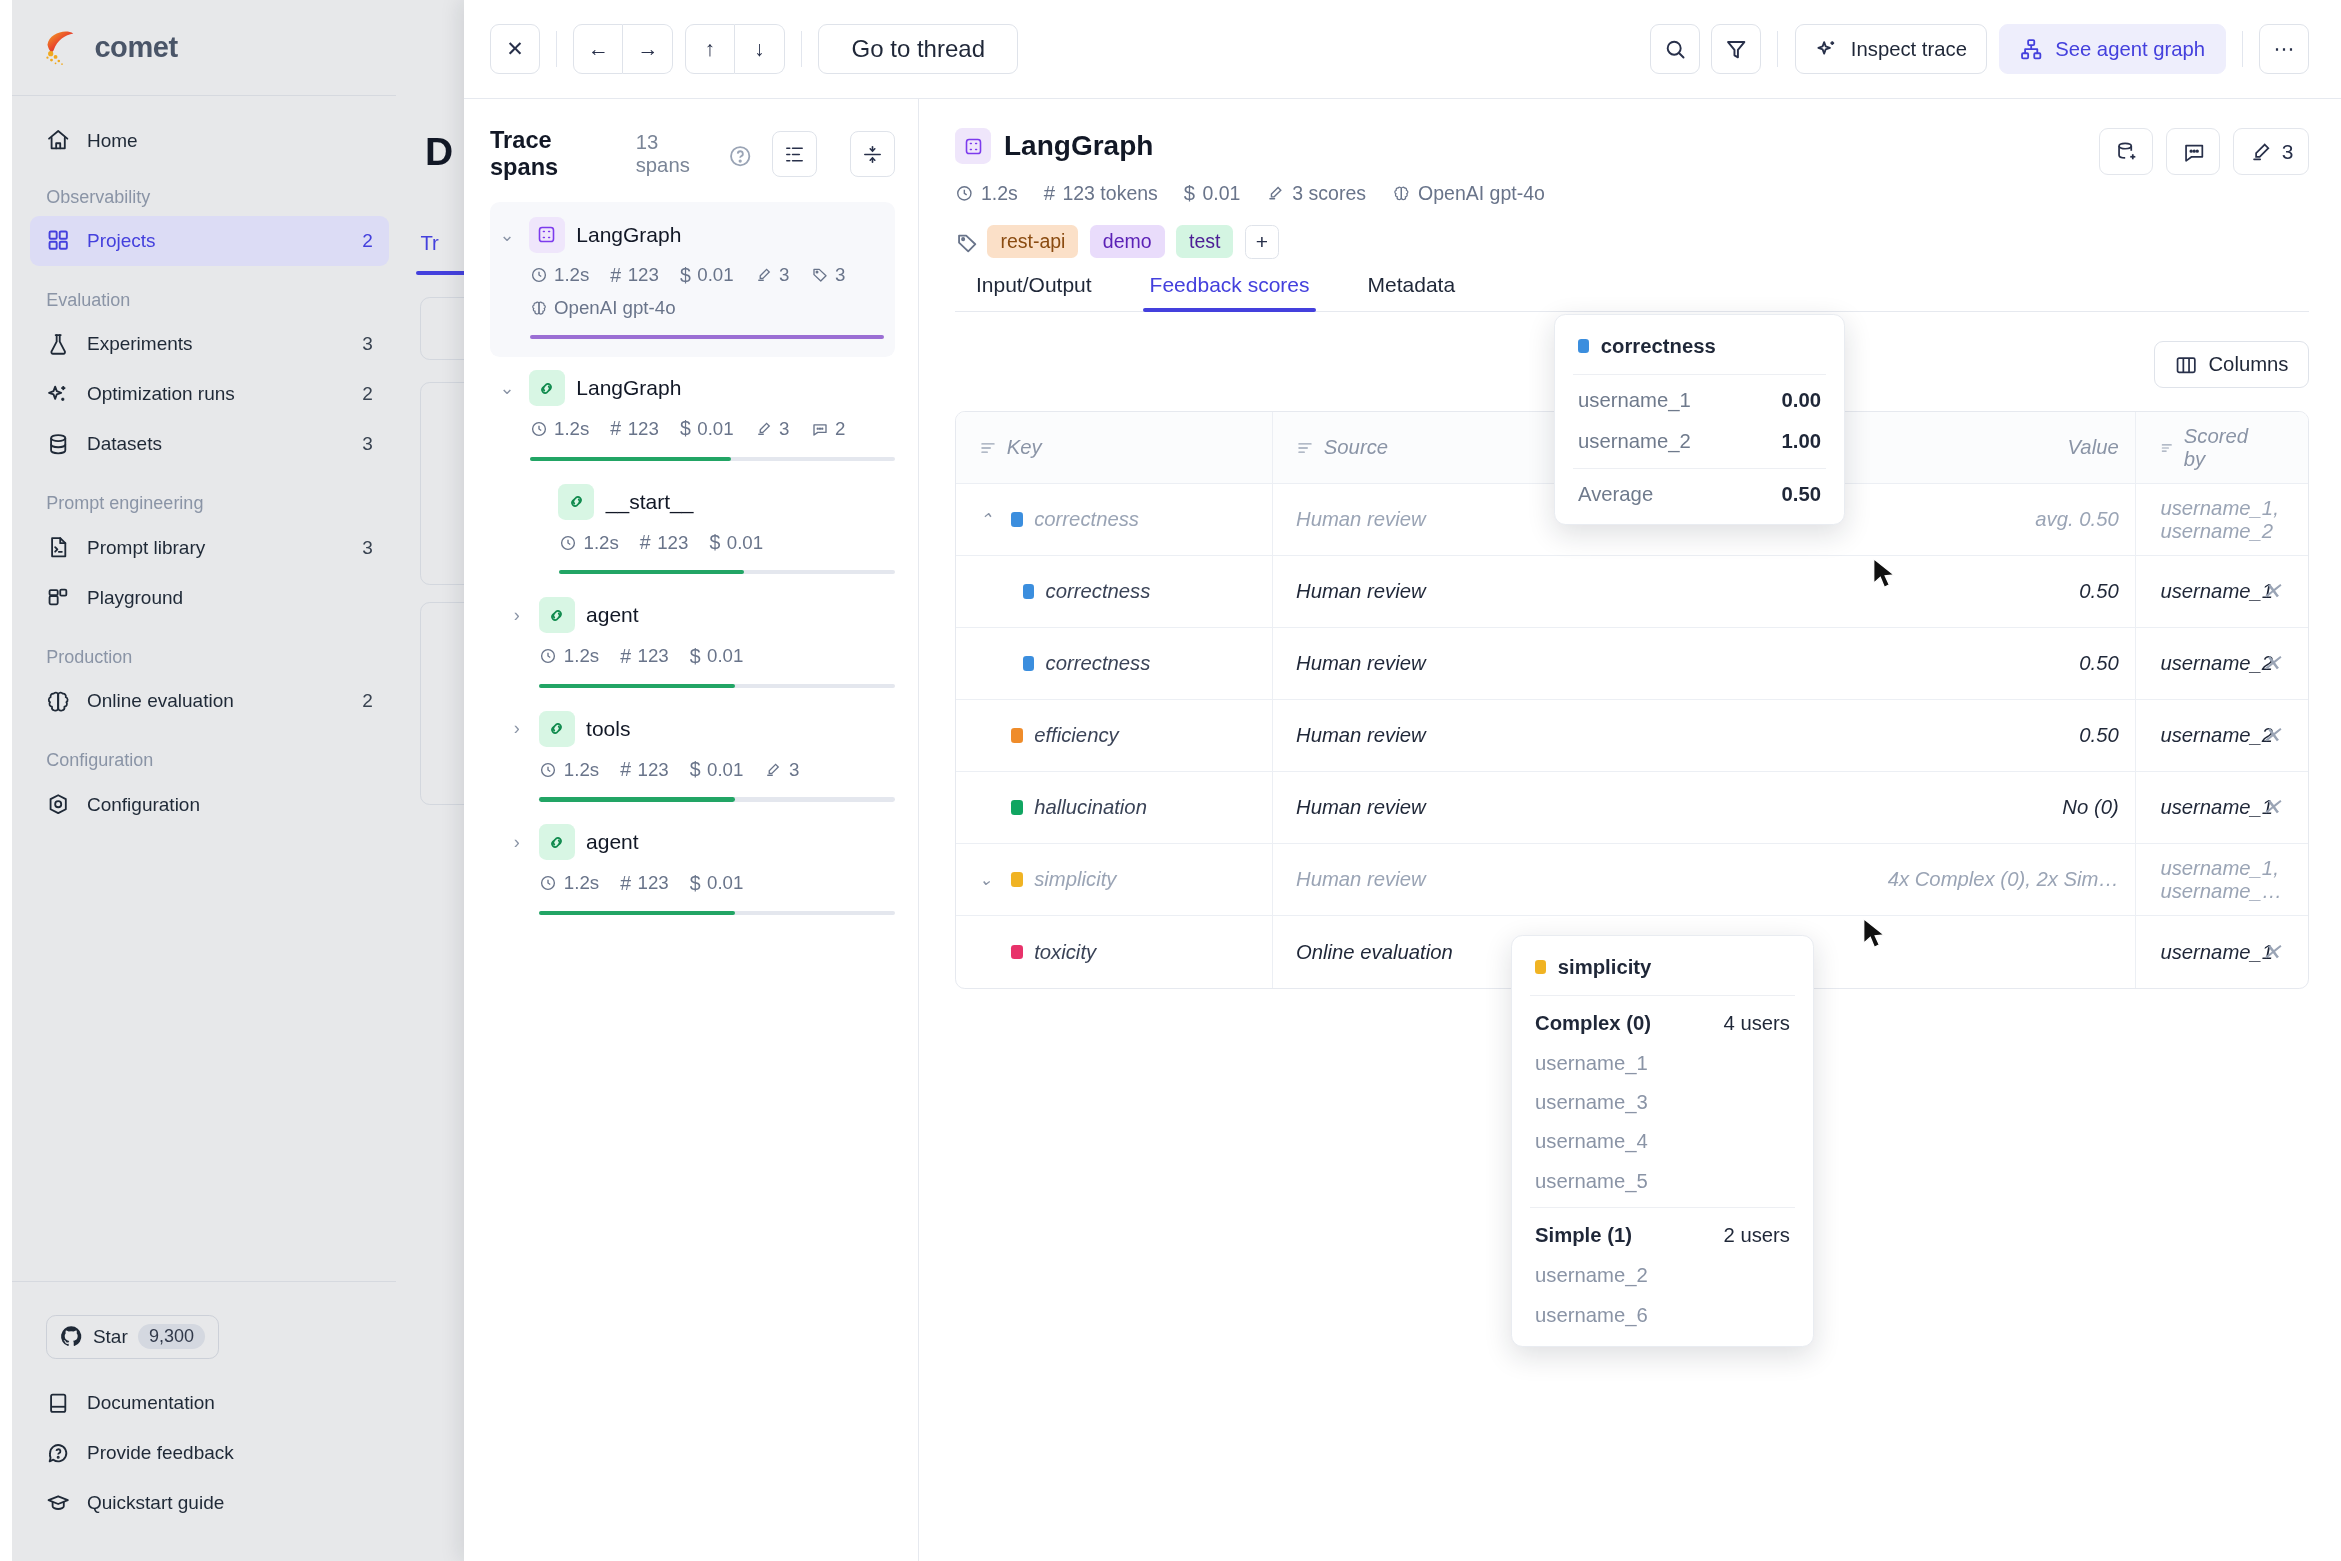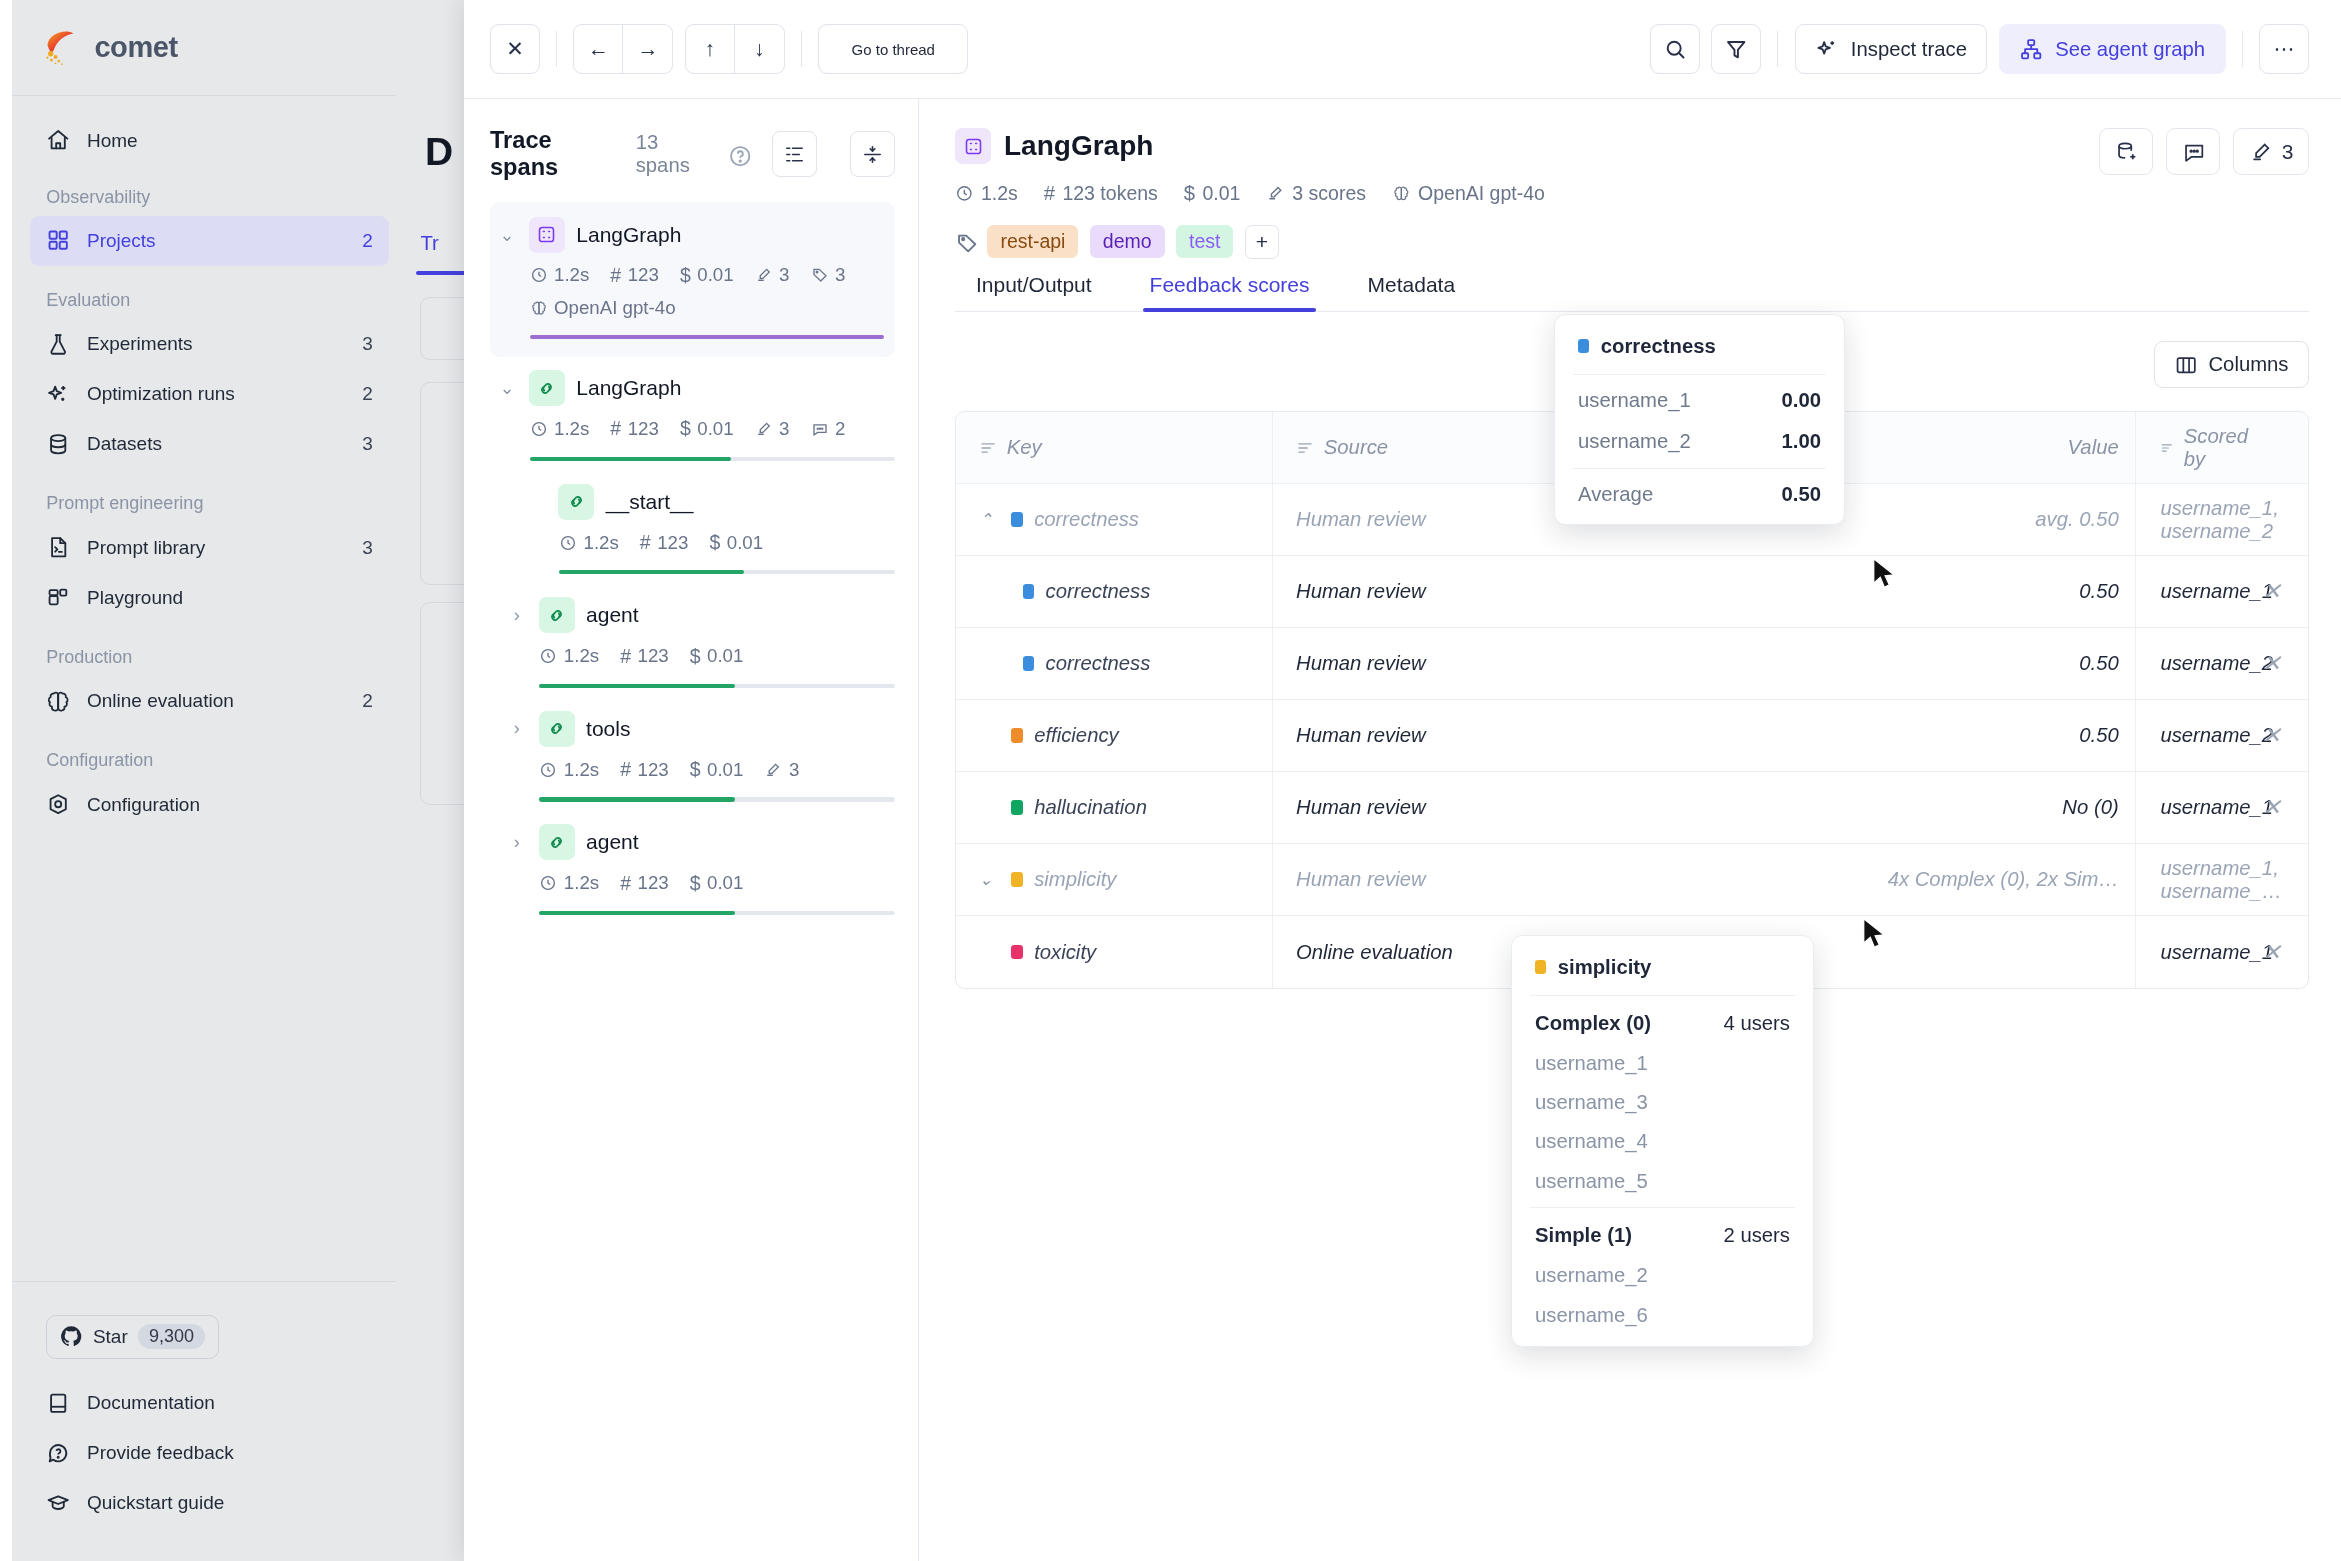--- a/index.html
+++ b/index.html
@@ -98,21 +98,21 @@
     height: 50px; min-width: 50px; border: 0.8px solid #dfe3ea;
     border-radius: 9px; background: #fff; cursor: pointer;
     display: inline-flex; align-items: center; justify-content: center;
     color: #28304a; font-size: 21px; padding: 0 11.4px;
   }
   .tb-group { display: inline-flex; }
   .tb-group .tb-btn { border-radius: 0; border-left-width: 0; }
   .tb-group .tb-btn:first-child { border-radius: 9px 0 0 9px; border-left-width: 0.8px; }
   .tb-group .tb-btn:last-child { border-radius: 0 9px 9px 0; }
   .tb-sep { width: 0.8px; height: 36px; background: #e2e6ee; margin: 0 16.3px; }
-  .tb-text { font-size: 15px; color: #1f2738; padding: 0 21px; }
+  .tb-text { font-size: 24px; color: #1f2738; padding: 0 21px; }
   .tb-spacer { flex: 1; }
   .tb-accent {
     background: #eeeefc; border-color: #eeeefc; color: #4440dd;
     font-size: 20.3px; padding: 0 19.5px; gap: 11.4px;
   }
   .tb-plain {
     border-color: #dfe3ea; color: #1f2738; font-size: 20.3px; padding: 0 19.5px; gap: 11.4px;
   }
 
   .drawer-body { flex: 1; display: flex; min-height: 0; }
@@ -158,21 +158,21 @@
   .detail-title .t { font-size: 28px; font-weight: 700; color: #121826; }
   .detail-meta {
     display: flex; align-items: center; gap: 26px; margin-top: 18px;
     font-size: 19.5px; color: #69748a;
   }
   .detail-meta .mi { display: inline-flex; align-items: center; gap: 7.3px; }
   .tagrow { display: flex; align-items: center; gap: 11.4px; margin-top: 19.5px; }
   .tag { border-radius: 6.5px; padding: 4.9px 13px; font-size: 19.5px; }
   .tag.orange { background: #fbe0c8; color: #8a4b10; }
   .tag.purple { background: #e9dcfb; color: #5b21b6; }
-  .tag.green  { background: #d4f5e2; color: #8b5cf6; }
+  .tag.green  { background: #d4f5e2; color: #4c1d95; }
   .tag-add {
     border: 0.8px solid #dfe3ea; border-radius: 6.5px; width: 34px; height: 34px;
     display: inline-flex; align-items: center; justify-content: center;
     font-size: 21px; color: #28304a; cursor: pointer; background:#fff;
   }
   .detail-actions { display: flex; gap: 13px; }
   .act-btn {
     height: 47px; min-width: 47px; border: 0.8px solid #e3e6ec; border-radius: 9px;
     background: #fff; display: inline-flex; align-items: center; justify-content: center;
     gap: 9.8px; padding: 0 14.6px; cursor: pointer; color: #28304a; font-size: 21px;

